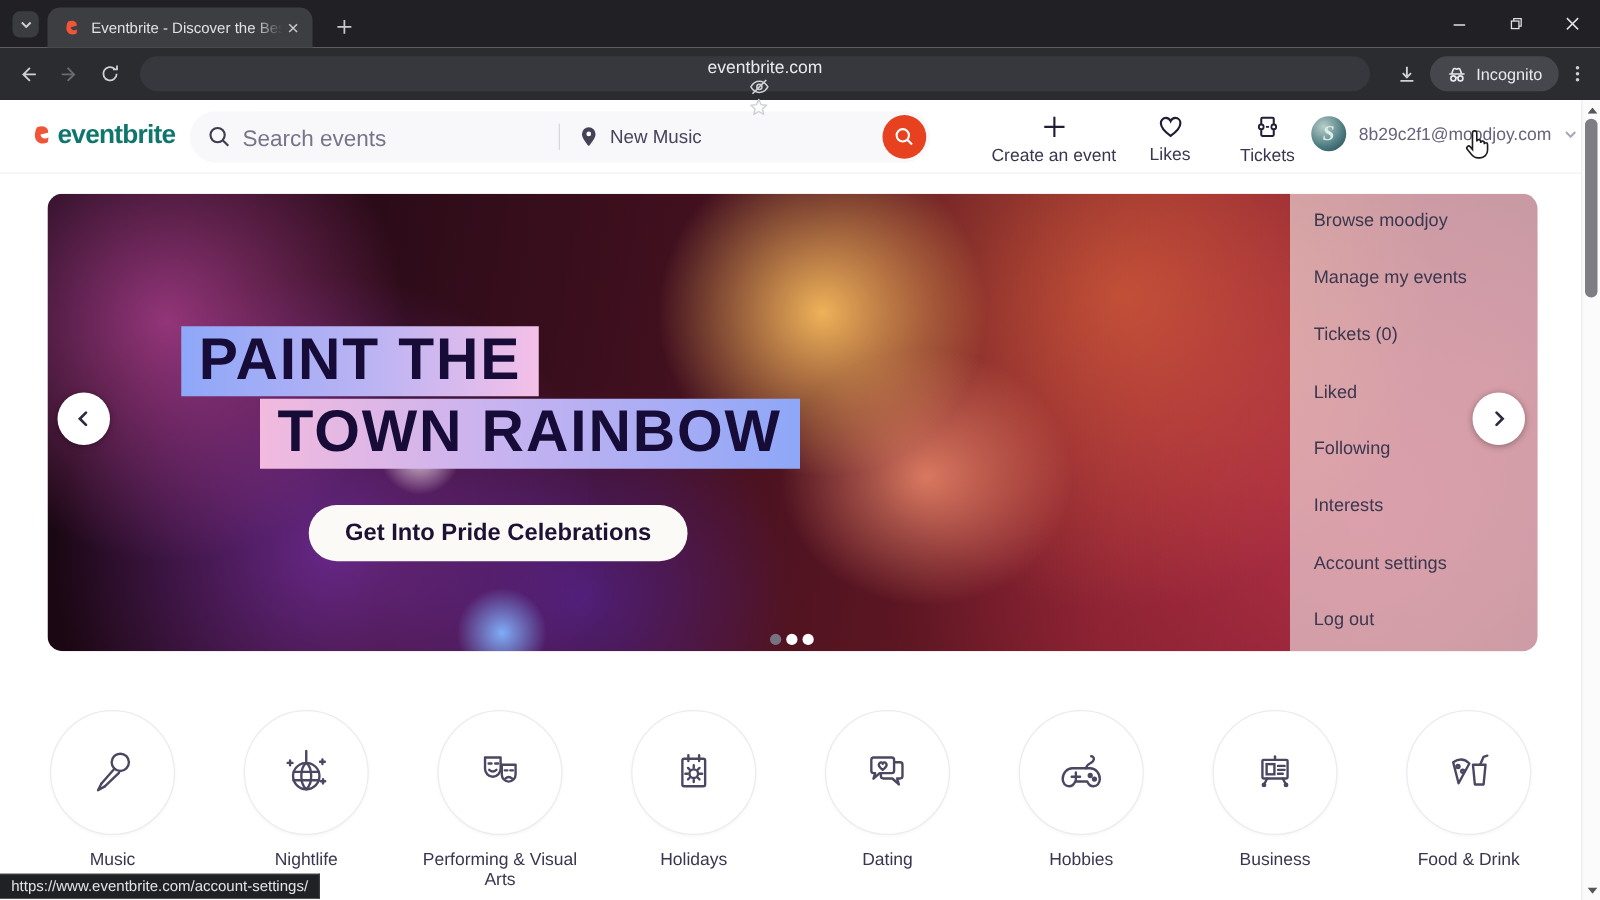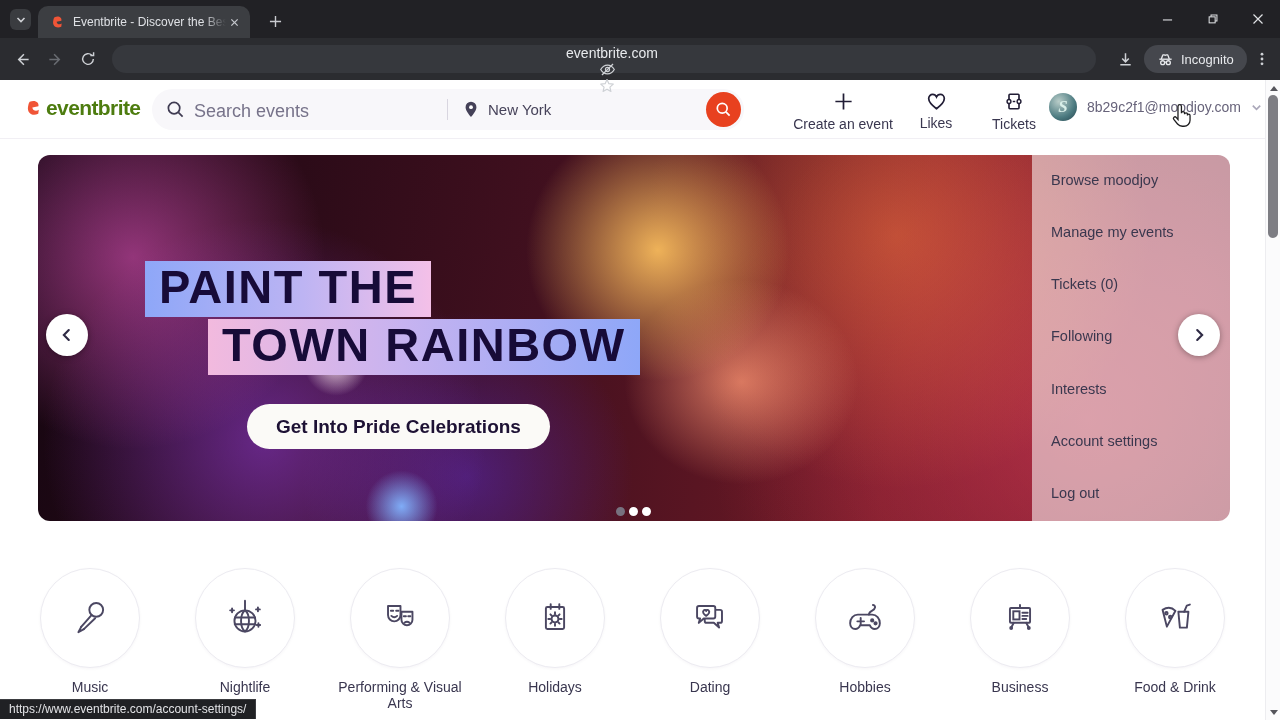--- a/index.html
+++ b/index.html
@@ -28,21 +28,21 @@
   .url-pill { position:absolute; left:112px; top:7px; width:984px; height:28px; background:#36383d; border-radius:14px; display:flex; align-items:center; padding:0 6px 0 12px;flex-direction:column; }
   .url-text { color:#e8eaed; font-size:14px; margin-left:10px; flex:1; }
   .pill-icon-btn { width:26px; height:26px; display:grid; place-items:center; border-radius:50%; }
   .toolbar-abs-btn { position:absolute; top:7px; width:28px; height:28px; display:grid; place-items:center; border-radius:50%; }
   .incognito-badge { position:absolute; left:1144px; top:7px; height:28px; border-radius:14px; background:#45474d; display:flex; align-items:center; gap:7px; padding:0 13px; }
   .incognito-text { color:#e8eaed; font-size:13px; }
 
   
   .site-header { position:absolute; left:0; top:80px; width:1265px; height:59px; background:#fff; border-bottom:1px solid #f1eff4; z-index:3; }
   .logo { position:absolute; left:24px; top:16px; display:flex; align-items:center; gap:3px; }
-  .logo-text { color:#4d7c0f; font-weight:bold; font-size:21px; letter-spacing:-0.6px; }
+  .logo-text { color:#0f766e; font-weight:bold; font-size:21px; letter-spacing:-0.6px; }
   .search-bar { position:absolute; left:152px; top:9px; width:592px; height:41px; background:#f8f7fa; border-radius:21px; }
   .search-icon-wrap { position:absolute; left:14px; top:11px; }
   .search-placeholder { position:absolute; left:42px; top:12px; font-size:18px; color:#77738a; }
   .search-divider { position:absolute; left:295px; top:10px; width:1px; height:21px; background:#d9d6e0; }
   .pin-wrap { position:absolute; left:310px; top:11px; }
   .location-text { position:absolute; left:336px; top:12px; font-size:15px; color:#47435a; }
   .search-go { position:absolute; right:3px; top:3px; width:35px; height:35px; border-radius:50%; background:#e8411f; display:grid; place-items:center; border:none; }
   .hnav-item { position:absolute; top:11px; display:flex; flex-direction:column; align-items:center; gap:4px;margin-left:24px; }
   .hnav-label { font-size:14px; color:#39364f; white-space:nowrap; }
   .account-btn { position:absolute; left:1049px; top:13px; display:flex; align-items:center; }
@@ -217,21 +217,21 @@
         </svg>
     </span>
     <span class="search-placeholder">Search events</span>
     <span class="search-divider"></span>
     <span class="pin-wrap">
       <svg width="18" height="19" viewBox="0 0 20 22">
           <path d="M10 2 a6.3 6.3 0 0 1 6.3 6.3 C16.3 12.8 10 19.5 10 19.5 S3.7 12.8 3.7 8.3 A6.3 6.3 0 0 1 10 2 z" fill="#454158"></path>
           <circle cx="10" cy="8.3" r="2.2" fill="#fff"></circle>
         </svg>
     </span>
-    <span class="location-text">New York</span>
+    <span class="location-text">New Music</span>
     <button class="search-go">
       <svg width="17" height="17" viewBox="0 0 20 20">
           <circle cx="8.5" cy="8.5" r="5.8" fill="none" stroke="#fff" stroke-width="2"></circle>
           <path d="M12.8 12.8 l4.4 4.4" stroke="#fff" stroke-width="2"></path>
         </svg>
     </button>
   </div>
 
   <div class="hnav-item" style="left:762px; width:114px;">
     <svg width="21" height="21" viewBox="0 0 22 22">
@@ -285,20 +285,21 @@
 <button class="car-arrow next">
   <svg width="16" height="16" viewBox="0 0 18 18">
       <path d="M7 3.5 L12.5 9 7 14.5" stroke="#2e2a44" stroke-width="2.4" fill="none" stroke-linecap="round"></path>
     </svg>
 </button>
 
 <div class="account-dropdown">
   <div class="menu-item">Browse moodjoy</div>
   <div class="menu-item">Manage my events</div>
   <div class="menu-item">Tickets (0)</div>
+  <div class="menu-item">Liked</div>
   <div class="menu-item">Following</div>
   <div class="menu-item">Interests</div>
   <div class="menu-item">Account settings</div>
   <div class="menu-item">Log out</div>
 </div>
 
 <div class="categories">
 
   <div class="category">
     <div class="cat-circle">

